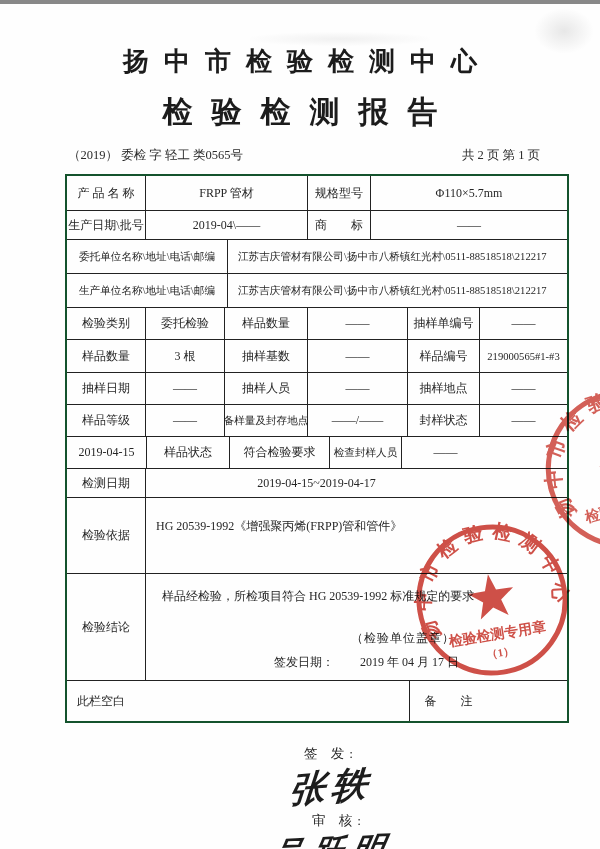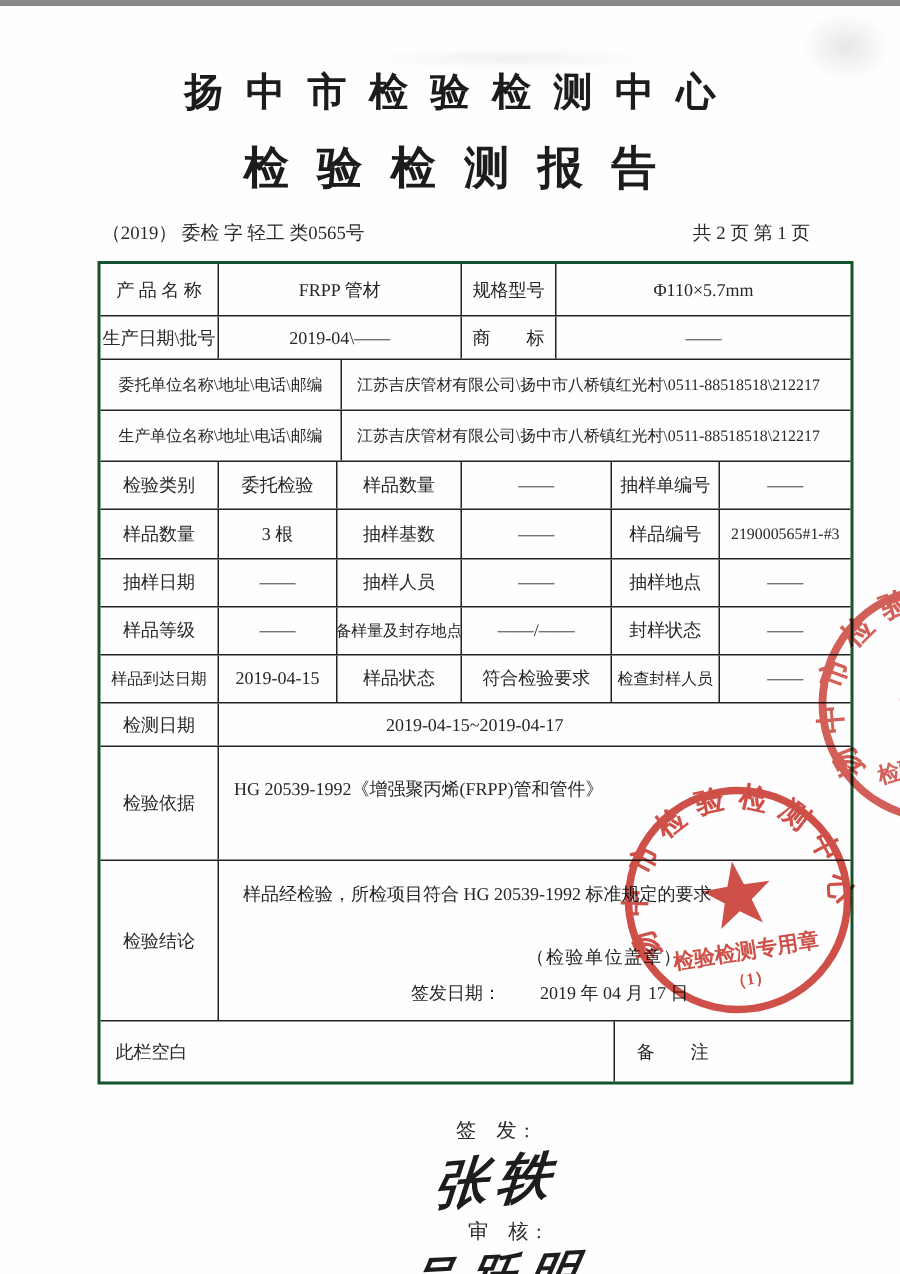--- a/index.html
+++ b/index.html
@@ -141,21 +141,20 @@
     <div class="row" style="height:31px">
       <div class="c wA">样品等级</div>
       <div class="c wG">——</div>
       <div class="c wH small">备样量及封存地点</div>
       <div class="c wI">——/——</div>
       <div class="c wJ">封样状态</div>
       <div class="c wK">——</div>
     </div>
 
     <div class="row" style="height:31px">
-      <div class="c wA small">样品到达日期</div>
       <div class="c wG">2019-04-15</div>
       <div class="c wH">样品状态</div>
       <div class="c wI">符合检验要求</div>
       <div class="c wJ small">检查封样人员</div>
       <div class="c wK">——</div>
     </div>
 
     <div class="row" style="height:28px">
       <div class="c wA">检测日期</div>
       <div class="c wL">2019-04-15~2019-04-17</div>

